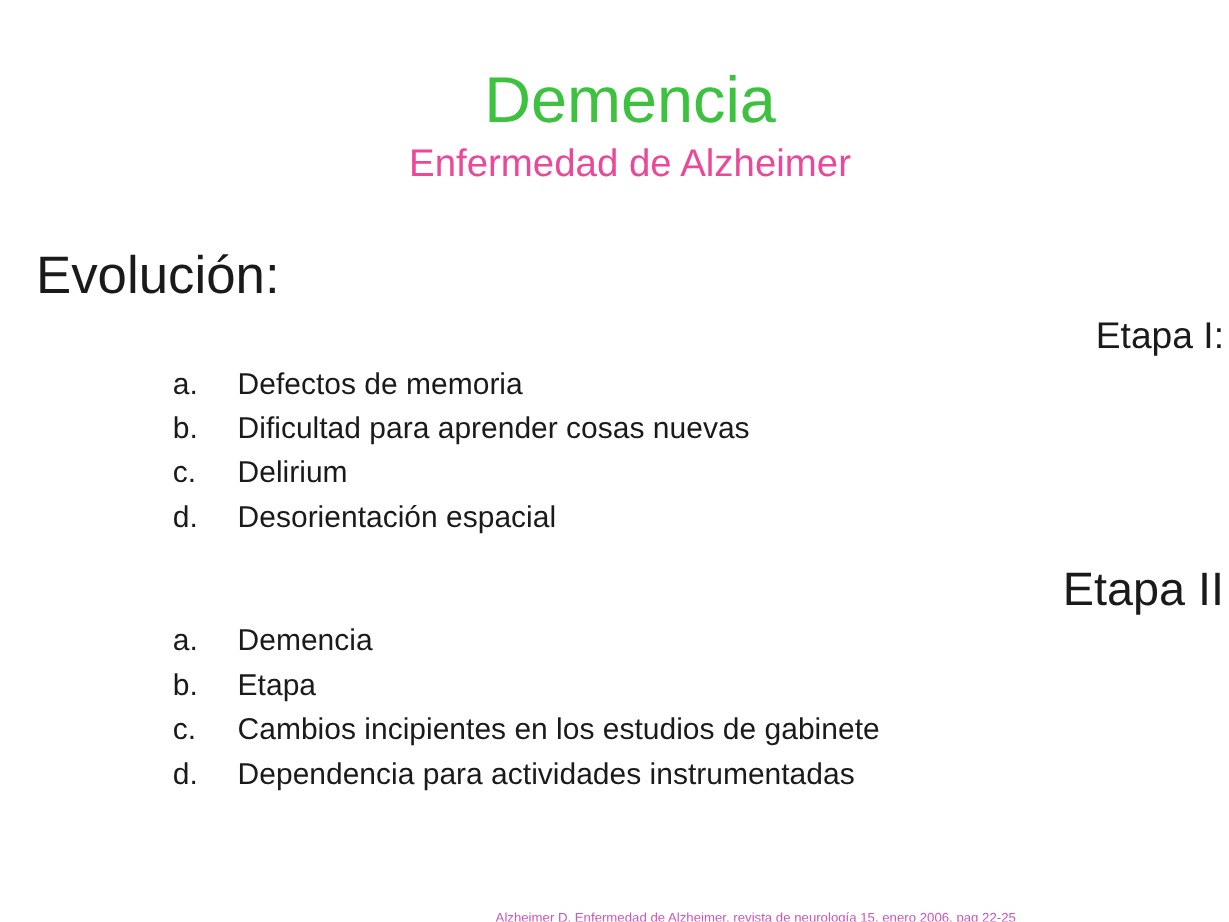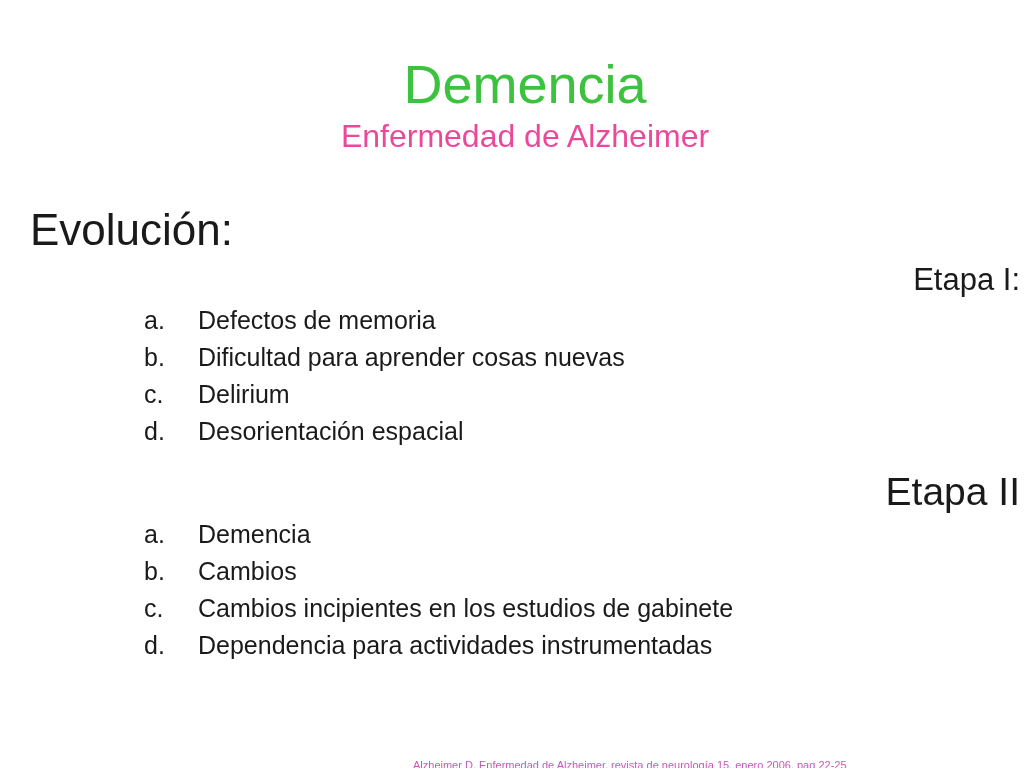--- a/index.html
+++ b/index.html
@@ -154,21 +154,21 @@
 
     <div class="stage-heading large">Etapa II</div>
 
     <ul class="sub-list">
       <li class="sub-list-item">
         <span class="marker">a.</span>
         <span class="item-text">Demencia</span>
       </li>
       <li class="sub-list-item">
         <span class="marker">b.</span>
-        <span class="item-text">Cambios</span>
+        <span class="item-text">Etapa</span>
       </li>
       <li class="sub-list-item">
         <span class="marker">c.</span>
         <span class="item-text">Cambios incipientes en los estudios de gabinete</span>
       </li>
       <li class="sub-list-item">
         <span class="marker">d.</span>
         <span class="item-text">Dependencia para actividades instrumentadas</span>
       </li>
     </ul>

